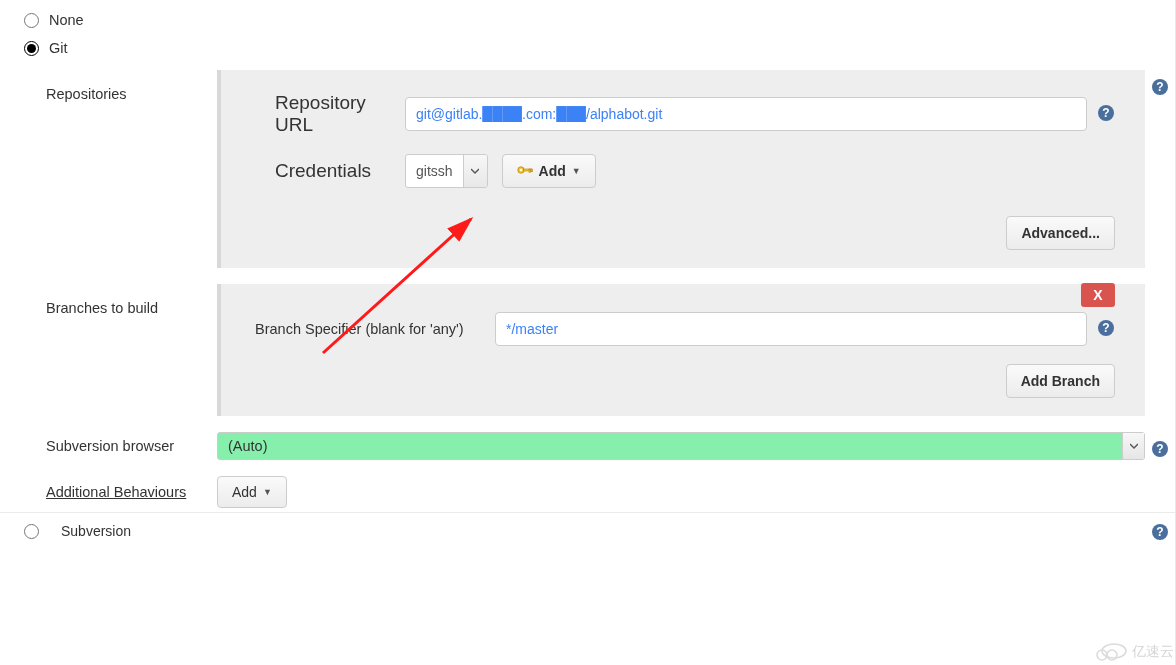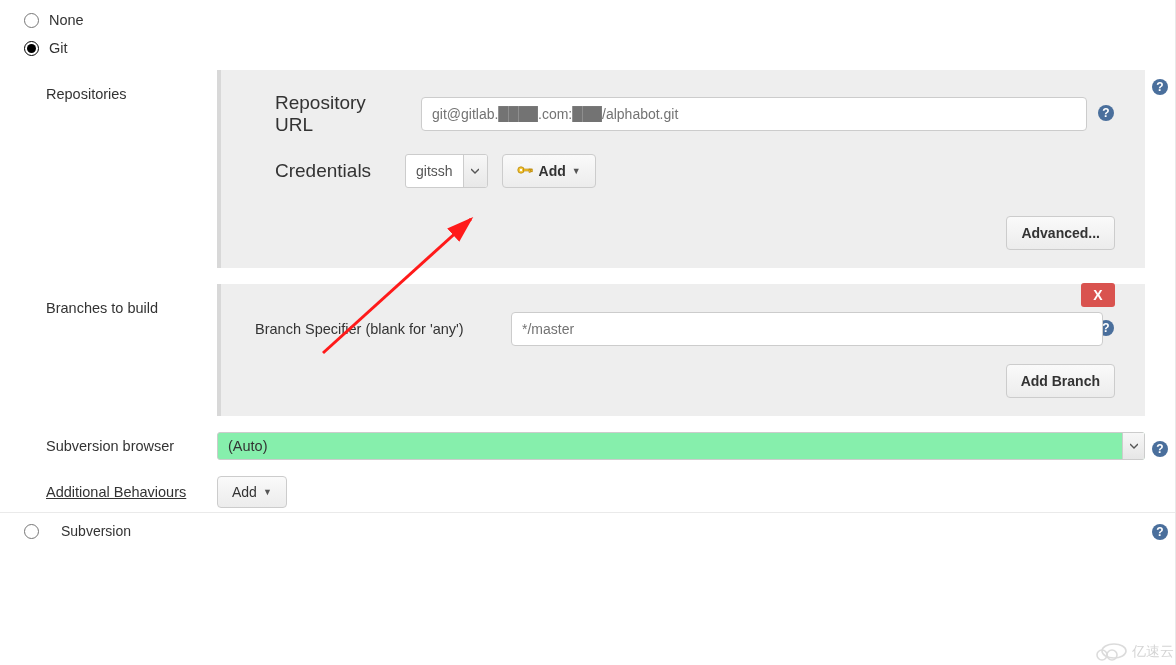--- a/index.html
+++ b/index.html
@@ -38,23 +38,22 @@
   .inner-label-wide { width: 240px; font-size: 14.5px; color: #333; padding-right: 8px; }
   .input-wrap { flex: 1; position: relative; }
 
   input[type="text"] {
     width: 100%;
     height: 34px;
     border: 1px solid #ccc;
     border-radius: 4px;
     padding: 0 10px;
     font-size: 14px;
-    color: #737373;
+    color: #3b82f6;
     background: #fff;
-    margin-left: 16px;
   }
 
   .select-control {
     height: 34px;
     border: 1px solid #ccc;
     border-radius: 3px;
     background: #fff;
     display: inline-flex;
     align-items: stretch;
     overflow: hidden;

